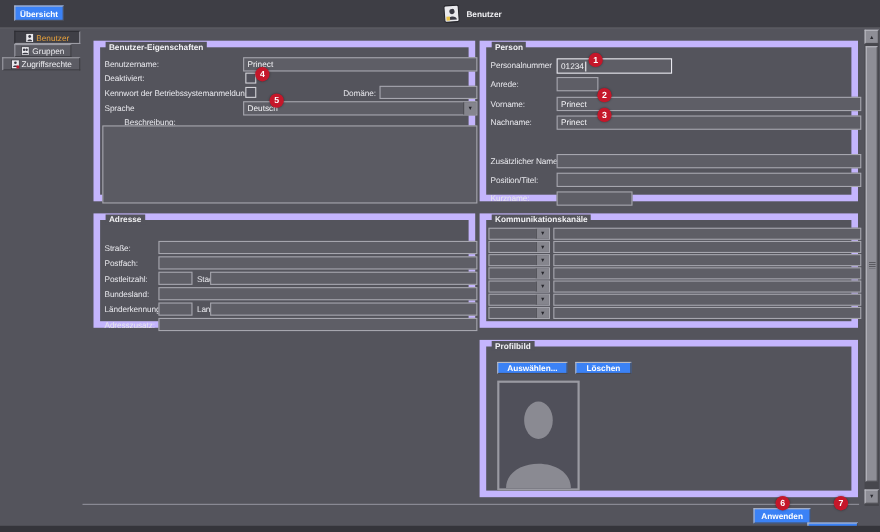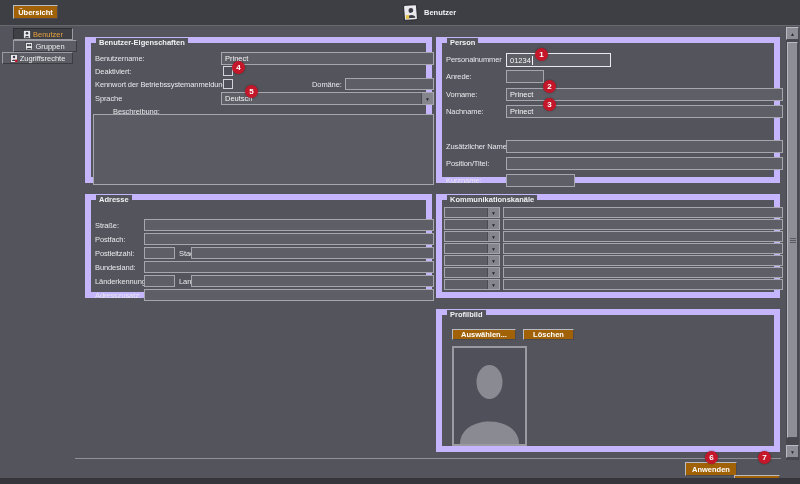--- a/index.html
+++ b/index.html
@@ -9,21 +9,21 @@
     background:#54545C; font-family:"Liberation Sans", sans-serif;
     color:#EDEDF1;
   }
   
   .header { position:absolute; left:0; top:0; width:800px; height:26px;
     background:#3E3E45; border-bottom:1px solid #68686F; }
   .hdr-btn { left:13px; top:5px; width:45px; height:14px; }
   .header-title { position:absolute; left:424px; top:8px; font-size:7.5px; font-weight:bold; color:#F3F3F6; }
   .header-icon { position:absolute; left:403px; top:4px; width:15px; height:17px; }
   
-  .btn { position:absolute; background:#a16207; color:#FFFFFF;
+  .btn { position:absolute; background:#3b82f6; color:#FFFFFF;
     font-size:7.5px; font-weight:bold; font-family:"Liberation Sans",sans-serif;
     display:flex; align-items:center; justify-content:center; white-space:nowrap;
     border:1px solid; border-color:#BABAC2 #4A4A50 #4A4A50 #BABAC2; cursor:pointer; }
   .groupbox { position:absolute; border:6px solid #c4b5fd; }
   .gb-title { position:absolute; top:-5px; left:5px; background:#54545C;
     padding:0 3px; font-size:7.5px; font-weight:bold; color:#F2F2F5; white-space:nowrap; }
   .lbl { position:absolute; font-size:7.5px; color:#E7E7EC; white-space:nowrap; letter-spacing:-0.1px; }
   .field { position:absolute; background:#5E5E66; border:1px solid #A6A6AE;
     font-size:7.5px; color:#F4F4F7; padding:0 3px; display:flex; align-items:center;
     overflow:hidden; white-space:nowrap; }
@@ -93,21 +93,21 @@
   <div class="side-item selected" style="left:13px; top:28px; width:60px;">
     <span class="icon">
       <svg width="8" height="9" viewBox="0 0 8 9">
           <rect x="0.5" y="0.5" width="7" height="8" fill="#E9E9ED" stroke="#26262C" stroke-width="0.6"></rect>
           <circle cx="4" cy="3.2" r="1.3" fill="#3A3A44"></circle>
           <path d="M1.8 7.4 C1.8 5.4 6.2 5.4 6.2 7.4 Z" fill="#3A3A44"></path>
         </svg>
     </span>
     <span>Benutzer</span>
   </div>
-  <div class="side-item" style="left:13px; top:40px; width:64px;">
+  <div class="side-item" style="left:13px; top:40px; width:52px;">
     <span class="icon">
       <svg width="8" height="9" viewBox="0 0 8 9">
           <rect x="0.5" y="0.5" width="7" height="8" fill="#E9E9ED" stroke="#26262C" stroke-width="0.6"></rect>
           <circle cx="2.9" cy="3.2" r="1.1" fill="#3A3A44"></circle>
           <circle cx="5.2" cy="3.2" r="1.1" fill="#3A3A44"></circle>
           <path d="M1.3 7.4 C1.3 5.6 6.8 5.6 6.8 7.4 Z" fill="#3A3A44"></path>
         </svg>
     </span>
     <span>Gruppen</span>
   </div>

